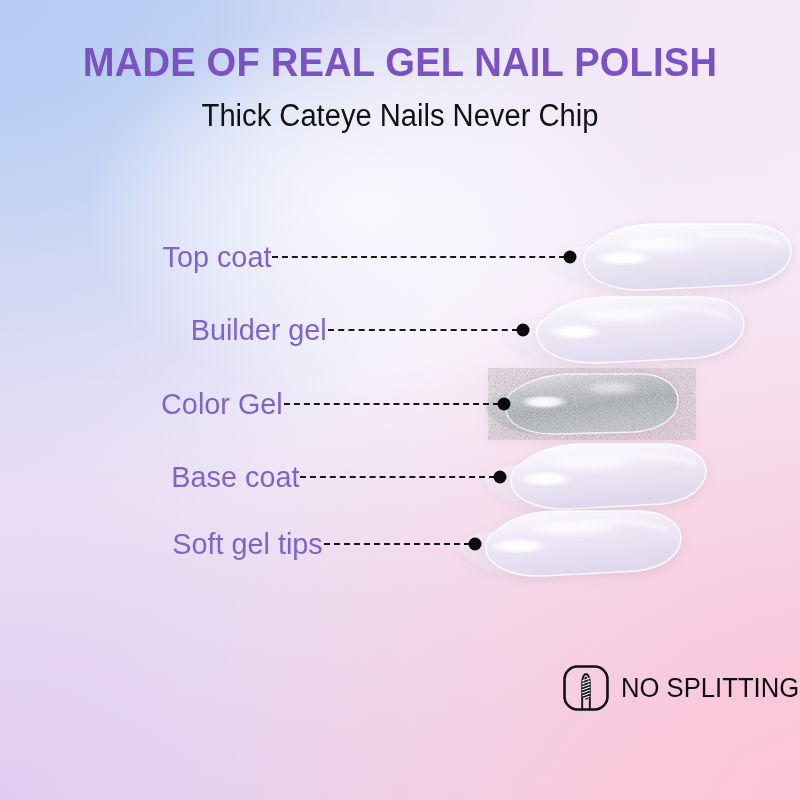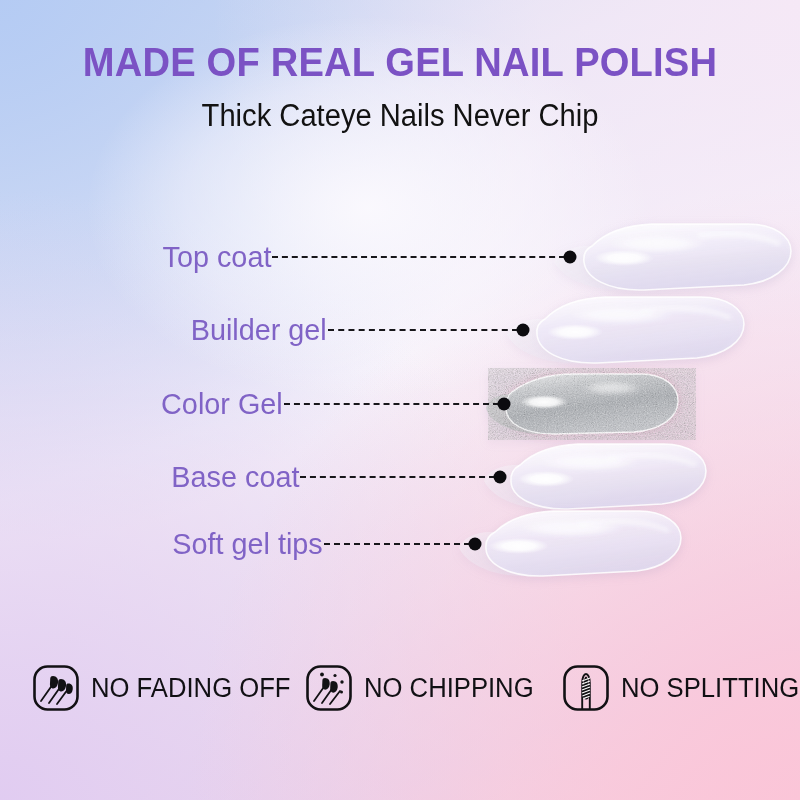--- a/index.html
+++ b/index.html
@@ -306,60 +306,21 @@
       </div>
       <div class="row-line" style="left:324px; width:146px;"></div>
       <div class="row-dot" style="left:475px;"></div>
       <div class="row-label" style="right:477px;">Soft gel tips</div>
     </div>
 
   </div>
 
   <div class="badges">
 
-    <div class="badge" style="left:32px;">
-      <div class="badge-icon">
-        <svg width="48" height="48" viewBox="0 0 48 48">
-          <rect x="2.5" y="2.5" width="43" height="43" rx="13" ry="13" fill="none" stroke="#121114" stroke-width="2.6"></rect>
-          <g stroke="#121114" stroke-width="1.8" stroke-linecap="round">
-            <line x1="9" y1="37" x2="21" y2="20"></line>
-            <line x1="17" y1="39" x2="29" y2="22"></line>
-            <line x1="25" y1="40" x2="36" y2="25"></line>
-          </g>
-          <g fill="#121114">
-            <path d="M21 12 C24.6 12 26.6 15 26 19 C25.5 22.4 23.6 24.5 21.3 24.5 C19 24.5 17.6 22.4 18 19 C18.5 15 17.4 12 21 12 Z"></path>
-            <path d="M29 15 C32.6 15 34.6 18 34 22 C33.5 25.4 31.6 27.5 29.3 27.5 C27 27.5 25.6 25.4 26 22 C26.5 18 25.4 15 29 15 Z"></path>
-            <path d="M36.5 19.5 C39.6 19.5 41.2 22 40.7 25.4 C40.3 28.3 38.7 30 36.8 30 C34.9 30 33.7 28.3 34 25.4 C34.4 22 33.4 19.5 36.5 19.5 Z"></path>
-          </g>
-        </svg>
-      </div>
-      <div class="badge-text">NO FADING OFF</div>
-    </div>
-
-    <div class="badge" style="left:305px;">
-      <div class="badge-icon">
-        <svg width="48" height="48" viewBox="0 0 48 48">
-          <rect x="2.5" y="2.5" width="43" height="43" rx="13" ry="13" fill="none" stroke="#121114" stroke-width="2.6"></rect>
-          <g stroke="#121114" stroke-width="1.8" stroke-linecap="round">
-            <line x1="9" y1="37" x2="21" y2="20"></line>
-            <line x1="17" y1="39" x2="29" y2="22"></line>
-            <line x1="25" y1="40" x2="35" y2="27"></line>
-          </g>
-          <g fill="#121114">
-            <path d="M20 14 C23.4 14 25.2 16.8 24.7 20.6 C24.2 23.8 22.4 25.8 20.3 25.8 C18.1 25.8 16.8 23.8 17.2 20.6 C17.7 16.8 16.6 14 20 14 Z"></path>
-            <path d="M28 17 C31.4 17 33.2 19.8 32.7 23.6 C32.2 26.8 30.4 28.8 28.3 28.8 C26.1 28.8 24.8 26.8 25.2 23.6 C25.7 19.8 24.6 17 28 17 Z"></path>
-            <circle cx="17" cy="10.5" r="1.9"></circle>
-            <circle cx="30" cy="11.5" r="1.6"></circle>
-            <circle cx="37" cy="18" r="1.7"></circle>
-            <circle cx="36.5" cy="28" r="1.5"></circle>
-          </g>
-        </svg>
-      </div>
-      <div class="badge-text">NO CHIPPING</div>
-    </div>
+
 
     <div class="badge" style="left:562px;">
       <div class="badge-icon">
         <svg width="48" height="48" viewBox="0 0 48 48">
           <rect x="2.5" y="2.5" width="43" height="43" rx="13" ry="13" fill="none" stroke="#121114" stroke-width="2.6"></rect>
           <path d="M20.2 46 L20.2 19 C20.2 13.5 22 10 24 10 C26 10 27.8 13.5 27.8 19 L27.8 46" fill="none" stroke="#121114" stroke-width="1.9"></path>
           <path d="M20.6 30 C20.6 24.5 21.6 12.4 24 12.4 C26.4 12.4 27.4 24.5 27.4 30 C27.4 33.6 25.9 35.6 24 35.6 C22.1 35.6 20.6 33.6 20.6 30 Z" fill="#121114"></path>
           <g stroke="#ffffff" stroke-width="1.15">
             <line x1="20" y1="17" x2="28" y2="14"></line>
             <line x1="20" y1="20" x2="28" y2="17"></line>

